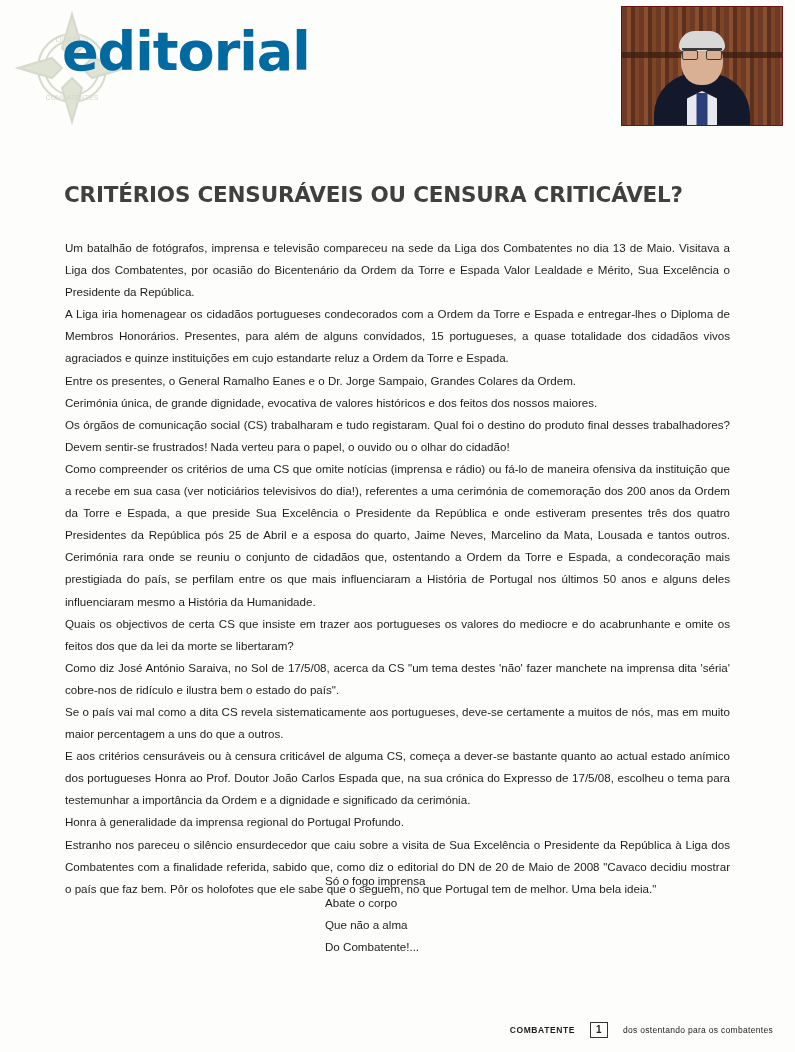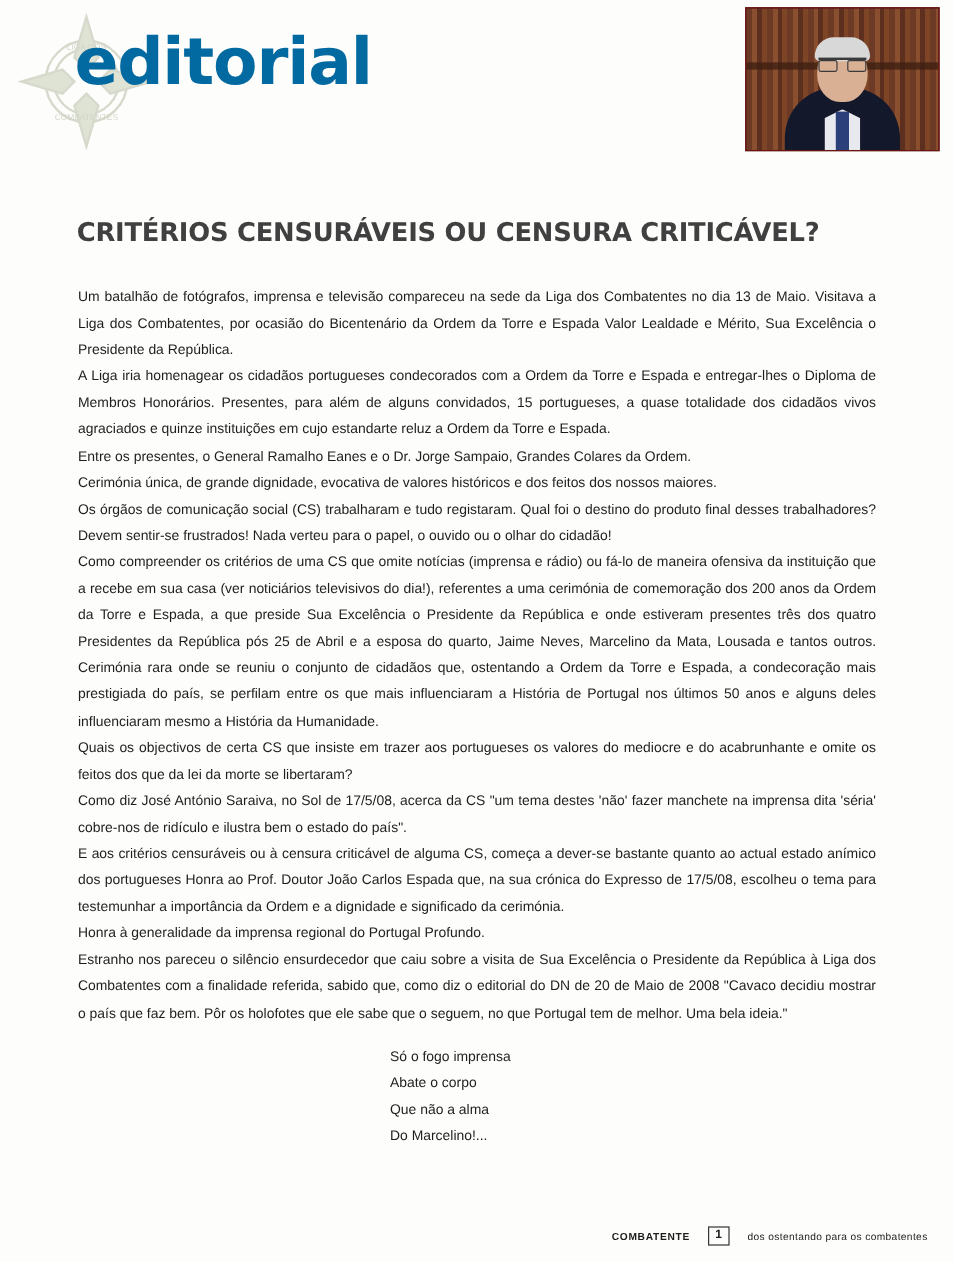--- a/index.html
+++ b/index.html
@@ -292,30 +292,31 @@
 
   <div class="body-copy">
     <p>Um batalhão de fotógrafos, imprensa e televisão compareceu na sede da Liga dos Combatentes no dia 13 de Maio. Visitava a Liga dos Combatentes, por ocasião do Bicentenário da Ordem da Torre e Espada Valor Lealdade e Mérito, Sua Excelência o Presidente da República.</p>
     <p>A Liga iria homenagear os cidadãos portugueses condecorados com a Ordem da Torre e Espada e entregar-lhes o Diploma de Membros Honorários. Presentes, para além de alguns convidados, 15 portugueses, a quase totalidade dos cidadãos vivos agraciados e quinze instituições em cujo estandarte reluz a Ordem da Torre e Espada.</p>
     <p>Entre os presentes, o General Ramalho Eanes e o Dr. Jorge Sampaio, Grandes Colares da Ordem.</p>
     <p>Cerimónia única, de grande dignidade, evocativa de valores históricos e dos feitos dos nossos maiores.</p>
     <p>Os órgãos de comunicação social (CS) trabalharam e tudo registaram. Qual foi o destino do produto final desses trabalhadores? Devem sentir-se frustrados! Nada verteu para o papel, o ouvido ou o olhar do cidadão!</p>
     <p>Como compreender os critérios de uma CS que omite notícias (imprensa e rádio) ou fá-lo de maneira ofensiva da instituição que a recebe em sua casa (ver noticiários televisivos do dia!), referentes a uma cerimónia de comemoração dos 200 anos da Ordem da Torre e Espada, a que preside Sua Excelência o Presidente da República e onde estiveram presentes três dos quatro Presidentes da República pós 25 de Abril e a esposa do quarto, Jaime Neves, Marcelino da Mata, Lousada e tantos outros. Cerimónia rara onde se reuniu o conjunto de cidadãos que, ostentando a Ordem da Torre e Espada, a condecoração mais prestigiada do país, se perfilam entre os que mais influenciaram a História de Portugal nos últimos 50 anos e alguns deles influenciaram mesmo a História da Humanidade.</p>
     <p>Quais os objectivos de certa CS que insiste em trazer aos portugueses os valores do mediocre e do acabrunhante e omite os feitos dos que da lei da morte se libertaram?</p>
     <p>Como diz José António Saraiva, no Sol de 17/5/08, acerca da CS "um tema destes 'não' fazer manchete na imprensa dita 'séria' cobre-nos de ridículo e ilustra bem o estado do país".</p>
+    <p>Se o país vai mal como a dita CS revela sistematicamente aos portugueses, deve-se certamente a muitos de nós, mas em muito maior percentagem a uns do que a outros.</p>
     <p>E aos critérios censuráveis ou à censura criticável de alguma CS, começa a dever-se bastante quanto ao actual estado anímico dos portugueses Honra ao Prof. Doutor João Carlos Espada que, na sua crónica do Expresso de 17/5/08, escolheu o tema para testemunhar a importância da Ordem e a dignidade e significado da cerimónia.</p>
     <p>Honra à generalidade da imprensa regional do Portugal Profundo.</p>
     <p>Estranho nos pareceu o silêncio ensurdecedor que caiu sobre a visita de Sua Excelência o Presidente da República à Liga dos Combatentes com a finalidade referida, sabido que, como diz o editorial do DN de 20 de Maio de 2008 "Cavaco decidiu mostrar o país que faz bem. Pôr os holofotes que ele sabe que o seguem, no que Portugal tem de melhor. Uma bela ideia."</p>
   </div>
 
   <div class="verse">
     <p>Só o fogo imprensa</p>
     <p>Abate o corpo</p>
     <p>Que não a alma</p>
-    <p>Do Marcelino!...</p>
+    <p>Do Combatente!...</p>
   </div>
 
   <div class="footer">
     <div class="footer-inner">
       <span class="footer-brand">COMBATENTE</span>
       <span class="page-num">1</span>
       <span class="footer-tag">dos ostentando para os combatentes</span>
     </div>
   </div>
 

